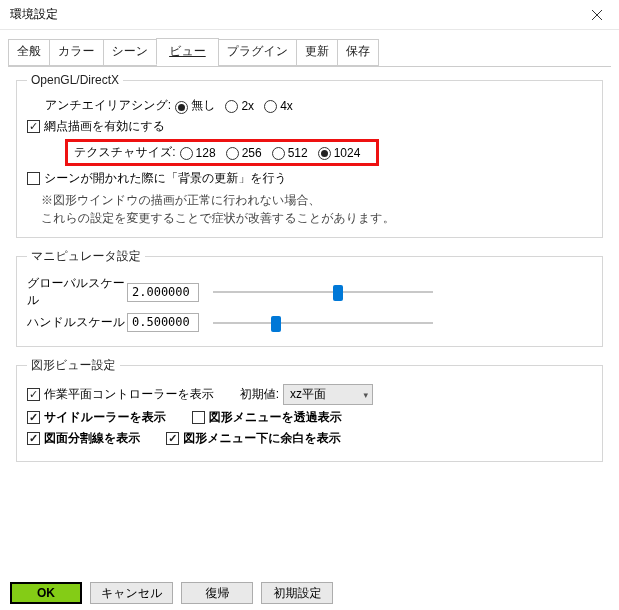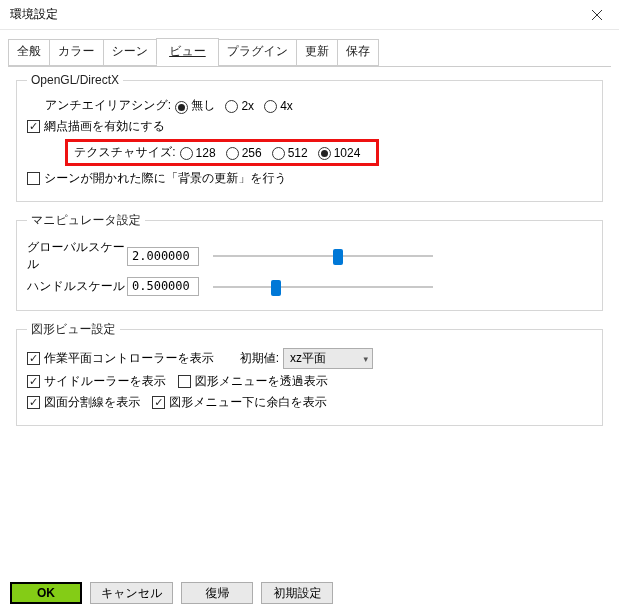--- a/index.html
+++ b/index.html
@@ -28,21 +28,21 @@
   .numbox { border:1px solid #b0b0b0; background:#fff; padding:1px 4px; width:72px; height:19px; font-family: monospace; font-size:12px; }
   .slider { position:relative; height:18px; width:220px; margin-left:14px; }
   .slider .track { position:absolute; top:8px; left:0; right:0; height:2px; background:#c8c8c8; }
   .slider .thumb { position:absolute; top:2px; width:10px; height:16px; background:#0078d7; border-radius:2px; }
   .select { border:1px solid #adadad; background:#e9e9e9; height:21px; display:inline-flex; align-items:center; padding:0 4px 0 6px; width:90px; justify-content:space-between; }
   .select .chev { font-size:9px; color:#555; }
   .btnbar { position:absolute; bottom:6px; left:10px; display:flex; gap:8px; }
   .btn { min-width:72px; height:22px; border:1px solid #adadad; background:#e9e9e9; display:flex; align-items:center; justify-content:center; padding:0 10px; }
   .btn.primary { border:2px solid #000000; background:#84cc16;font-weight:bold; }
   .sliderwrap { display:flex; align-items:center; }
-  .groupcheckrow { display:flex; gap:2px; margin:4px 0; }
+  .groupcheckrow { display:flex; gap:16px; margin:4px 0;font-weight:bold; }
 </style>
 </head>
 <body>
 
 <div class="titlebar">
   <span>環境設定</span>
   <div class="close">
     <svg viewBox="0 0 10 10">
         <line x1="0" y1="0" x2="10" y2="10" stroke="#333" stroke-width="1"></line>
         <line x1="10" y1="0" x2="0" y2="10" stroke="#333" stroke-width="1"></line>
@@ -105,20 +105,24 @@
             <span>1024</span>
           </span>
       </span>
     </div>
     <div class="row">
       <span class="check">
           <span class="box"></span>
           <span>シーンが開かれた際に「背景の更新」を行う</span>
         </span>
     </div>
+    <div class="note">
+      <div>※図形ウインドウの描画が正常に行われない場合、</div>
+      <div>これらの設定を変更することで症状が改善することがあります。</div>
+    </div>
   </fieldset>
 
   <fieldset>
     <legend>マニピュレータ設定</legend>
     <div class="row sliderwrap">
       <span style="width:100px">グローバルスケール</span>
       <span class="numbox">2.000000</span>
       <div class="slider">
           <div class="track"></div>
           <div class="thumb" style="left:120px"></div>

